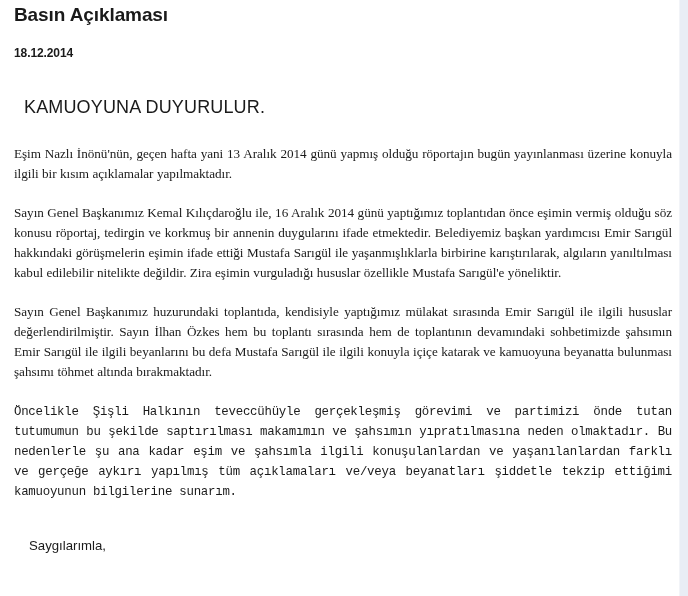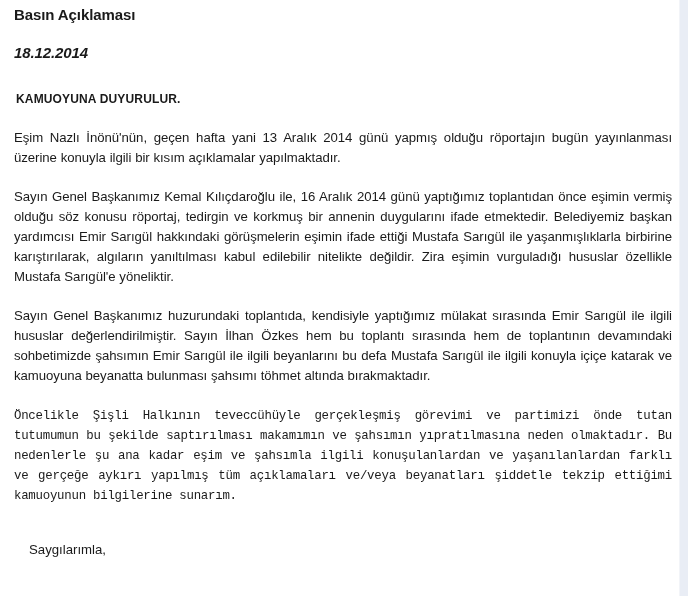--- a/index.html
+++ b/index.html
@@ -41,56 +41,56 @@
   }
 
   .content {
     position: absolute;
     left: 14px;
     top: 0;
     width: 658px;
   }
 
   .doc-title {
-    font-size: 15px;
+    font-size: 19px;
     font-weight: bold;
     line-height: 14px;
     letter-spacing: -0.1px;
     margin: 0;
     padding-top: 8px;
   }
 
   .doc-date {
-    font-size: 15px;
+    font-size: 12px;
     font-weight: bold;
     line-height: 14px;
     letter-spacing: -0.1px;
     margin: 0;
     padding-top: 24px;
-    font-style: italic;
   }
 
   .announce-line {
-    font-size: 12px;
-    font-weight: bold;
+    font-size: 18px;
+    font-weight: normal;
     line-height: 16px;
     letter-spacing: 0.15px;
-    margin: 2px;
+    margin: 10px;
     padding-top: 29px;
   }
 
   .body-para {
     font-size: 13.2px;
     line-height: 20px;
     text-align: justify;
     text-justify: inter-word;
     margin: 0;
     padding-top: 19px;
     letter-spacing: -0.05px;
     word-spacing: 0.2px;
+    font-family: Liberation Serif, serif;
   }
 
   
   .body-para.alt-face {
     font-family: Liberation Mono, monospace;
     font-size: 12.4px;
     letter-spacing: -0.25px;
     word-spacing: 0;
     padding-top: 20px;
   }

